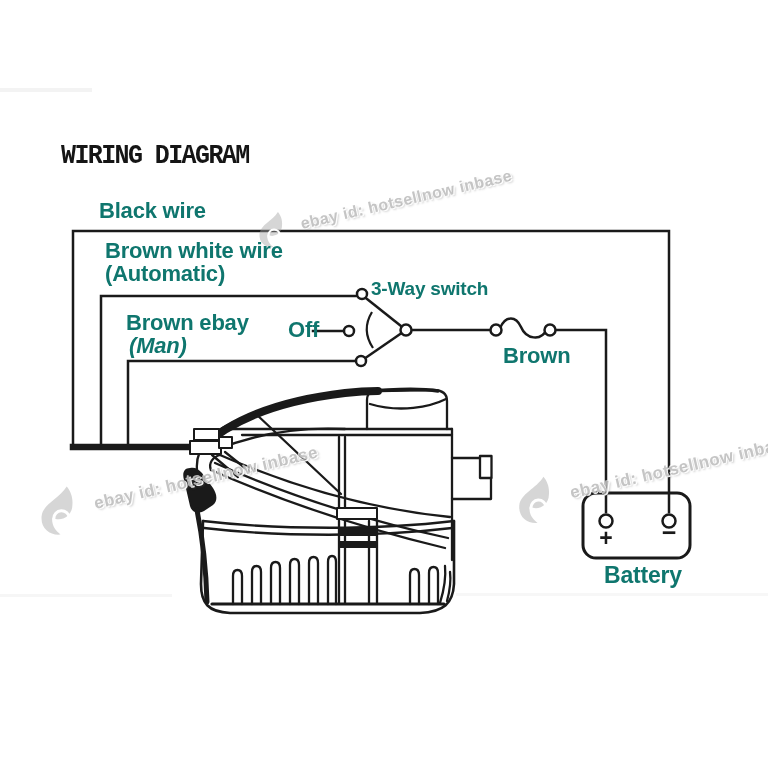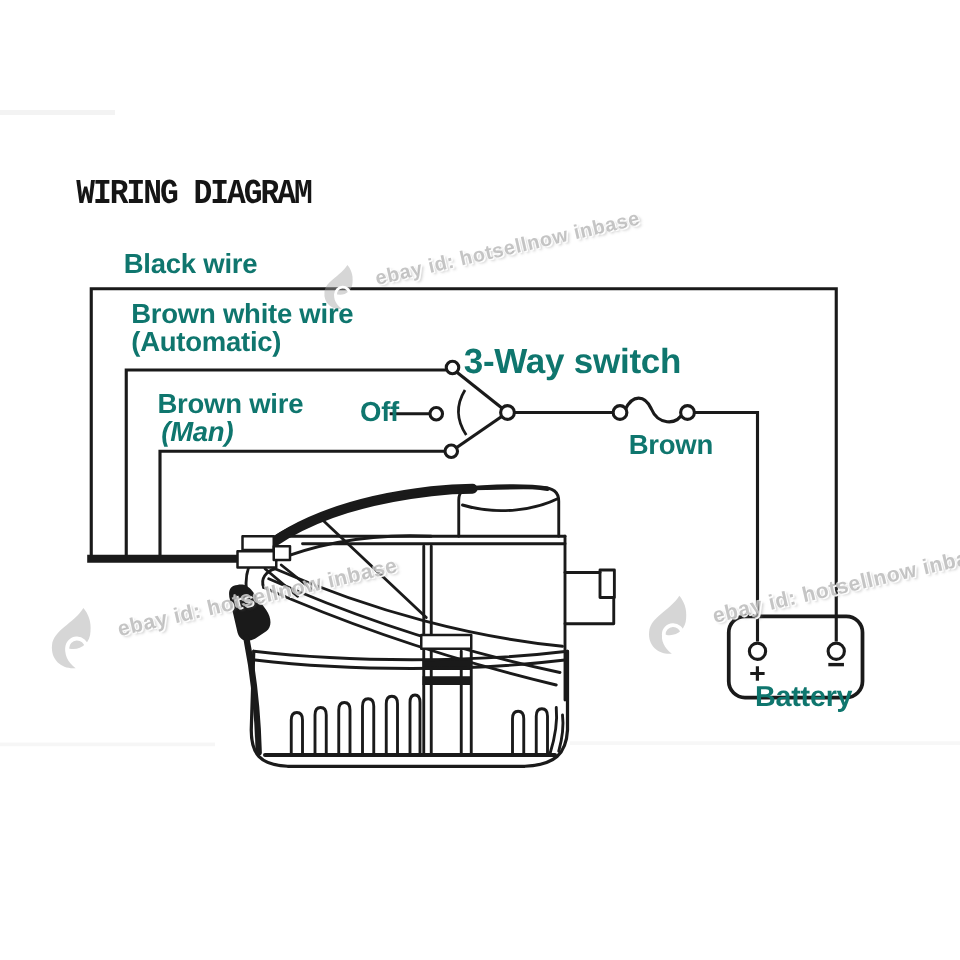--- a/index.html
+++ b/index.html
@@ -156,28 +156,28 @@
   <div class="title">WIRING DIAGRAM</div>
 
   <div class="lbl" style="left:99px;top:199px;">Black wire</div>
 
   <div class="lbl" style="left:105px;top:239px;">
     <span>Brown white wire</span>
     <span class="l2">(Automatic)</span>
   </div>
 
   <div class="lbl" style="left:126px;top:311px;">
-    <span>Brown wire</span>
+    <span>Brown ebay</span>
     <span class="l2" style="padding-left:3px;font-style:italic;">(Man)</span>
   </div>
 
-  <div class="lbl" style="left:371px;top:277px;font-size:28px;">3-Way switch</div>
+  <div class="lbl" style="left:371px;top:277px;font-size:19px;">3-Way switch</div>
 
   <div class="lbl" style="left:288px;top:318px;">Off</div>
 
   <div class="lbl" style="left:503px;top:344px;">Brown</div>
 
-  <div class="lbl" style="left:604px;top:546px;font-size:23px;">Battery</div>
+  <div class="lbl" style="left:604px;top:564px;font-size:23px;">Battery</div>
 
   <div class="sign" style="left:596px;top:525px;width:20px;font-size:23px;">+</div>
   <div class="sign" style="left:659px;top:518px;width:20px;font-size:25px;">−</div>
 
 </div>
 
 </body></html>

